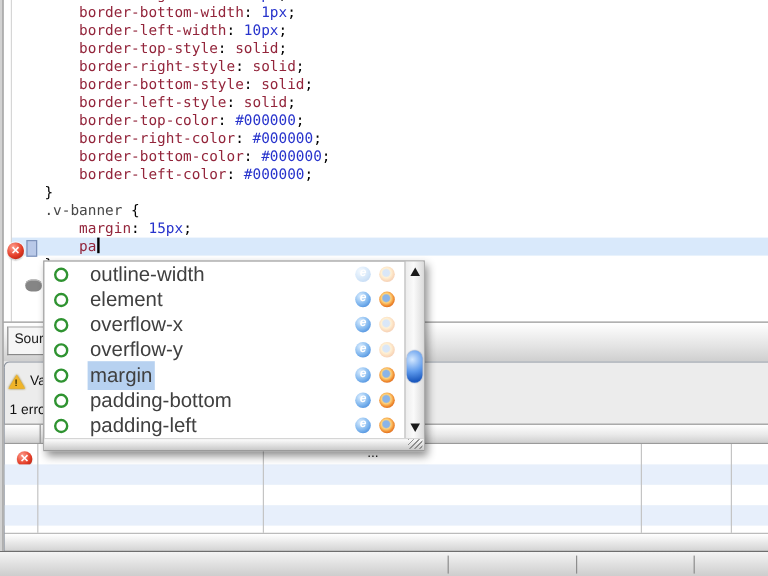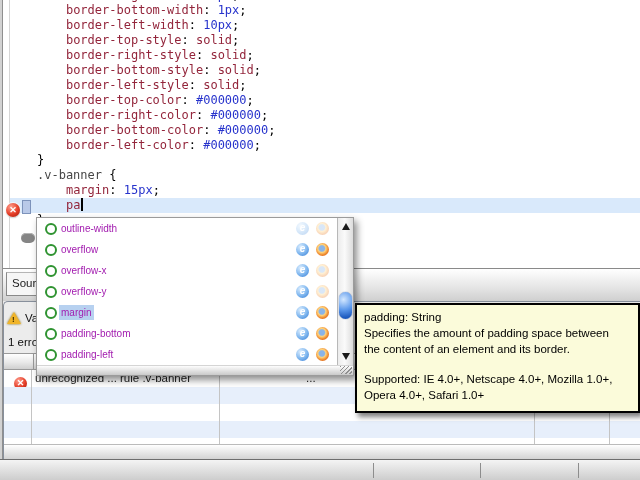--- a/index.html
+++ b/index.html
@@ -61,21 +61,21 @@
   #statusbar{position:absolute;left:0;top:459px;width:640px;height:21px;
     background:linear-gradient(#f4f4f4,#cdcdcd);border-top:1px solid #6e6e6e;box-sizing:border-box;}
   .sb-div{position:absolute;top:3px;width:1px;height:15px;background:#8d8d8d;}
 
   
   #dropdown{position:absolute;left:36px;top:217px;width:316px;background:#fff;
     border:1px solid #9b9b9b;box-shadow:3px 4px 7px rgba(0,0,0,.45);z-index:10;}
   #cc-list{position:relative;height:147px;margin-right:16px;overflow:hidden;}
   .cc-item{height:21px;display:flex;align-items:center;padding-left:8px;cursor:default;}
   .cc-bullet{width:8px;height:8px;border:2px solid #2f9331;border-radius:50%;background:#fff;flex:0 0 auto;}
-  .cc-label{margin-left:4px;font-size:10px;color:#a21caf;white-space:nowrap;}
+  .cc-label{margin-left:18px;font-size:17px;color:#404040;white-space:nowrap;}
   .cc-label.sel{background:#b7d1f0;box-shadow:0 0 0 2px #b7d1f0;}
   .cc-icons{margin-left:auto;display:flex;gap:7px;padding-right:8px;}
   .bicon{width:13px;height:13px;border-radius:50%;display:inline-block;}
   .bicon.dim{opacity:.32;}
   .ie-icon{background:radial-gradient(circle at 35% 30%,#dceeff,#7db5ee 55%,#3a7fd6 95%);
     color:#fff;font-size:10px;font-weight:bold;font-style:italic;text-align:center;line-height:12px;}
   .ff-icon{background:radial-gradient(circle at 45% 42%,#8ab4e8 0 26%,#ffd27a 38%,#ef8a2e 62%,#c94d12 90%);}
   
   #cc-scroll{position:absolute;right:0;top:0;width:16px;height:147px;
     background:linear-gradient(90deg,#ececec,#fafafa 45%,#dcdcdc);border-left:1px solid #b8b8b8;box-sizing:border-box;}
@@ -122,21 +122,20 @@
         </span>
       <span id="vtab-label">Validation</span>
     </div>
     <div id="vsummary">1 error</div>
     <div id="vtable-head">
       <div id="vhead-cell1"></div>
     </div>
     <div id="vrows">
       <div class="vrow" style="top:0">
         <span id="vrow1-icon"><span class="err-ball">✕</span></span>
-        <span id="vrow1-desc">unrecognized ... rule .v-banner</span>
         <span id="vrow1-loc">...</span>
       </div>
       <div class="vrow alt" style="top:17px"></div>
       <div class="vrow" style="top:34px"></div>
       <div class="vrow alt" style="top:51px"></div>
       <div class="vcol" style="left:27px"></div>
       <div class="vcol" style="left:215px"></div>
       <div class="vcol" style="left:530px"></div>
       <div class="vcol" style="left:605px"></div>
     </div>
@@ -154,21 +153,21 @@
         <div class="cc-item">
           <span class="cc-bullet"></span>
           <span class="cc-label">outline-width</span>
           <span class="cc-icons">
             <span class="bicon ie-icon dim">e</span>
             <span class="bicon ff-icon dim"></span>
           </span>
         </div>
         <div class="cc-item">
           <span class="cc-bullet"></span>
-          <span class="cc-label">overflow</span>
+          <span class="cc-label">element</span>
           <span class="cc-icons">
             <span class="bicon ie-icon">e</span>
             <span class="bicon ff-icon"></span>
           </span>
         </div>
         <div class="cc-item">
           <span class="cc-bullet"></span>
           <span class="cc-label">overflow-x</span>
           <span class="cc-icons">
             <span class="bicon ie-icon">e</span>
@@ -211,24 +210,16 @@
     <div id="cc-scroll">
       <div class="sc-arrow" id="sc-up"></div>
       <div id="sc-thumb"></div>
       <div class="sc-arrow" id="sc-down"></div>
     </div>
     <div id="cc-footer">
       <div id="cc-grip"></div>
     </div>
   </div>
 
-  <div id="tooltip">
-    <div>padding: String</div>
-    <div>Specifies the amount of padding space between</div>
-    <div>the content of an element and its border.</div>
-    <div class="tt-gap"></div>
-    <div>Supported: IE 4.0+, Netscape 4.0+, Mozilla 1.0+,</div>
-    <div>Opera 4.0+, Safari 1.0+</div>
-  </div>
 
   <div id="left-edge"></div>
   <div id="left-line"></div>
 </div>
 
 </body></html>

